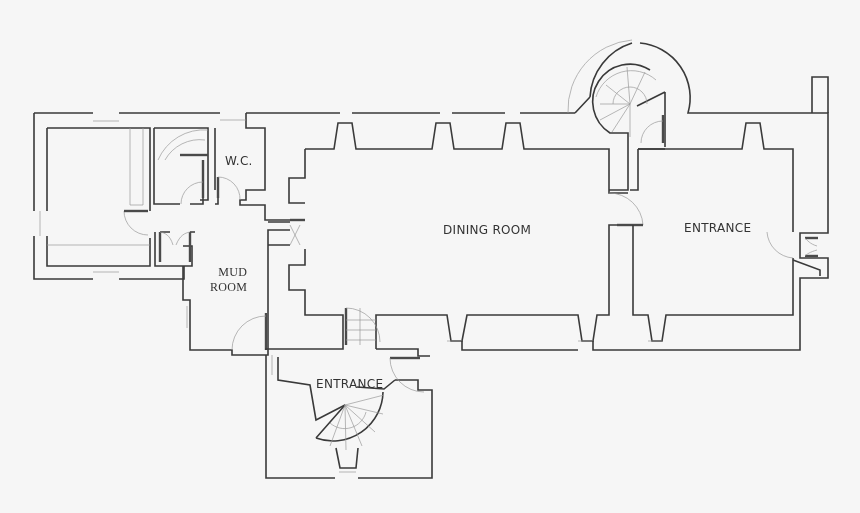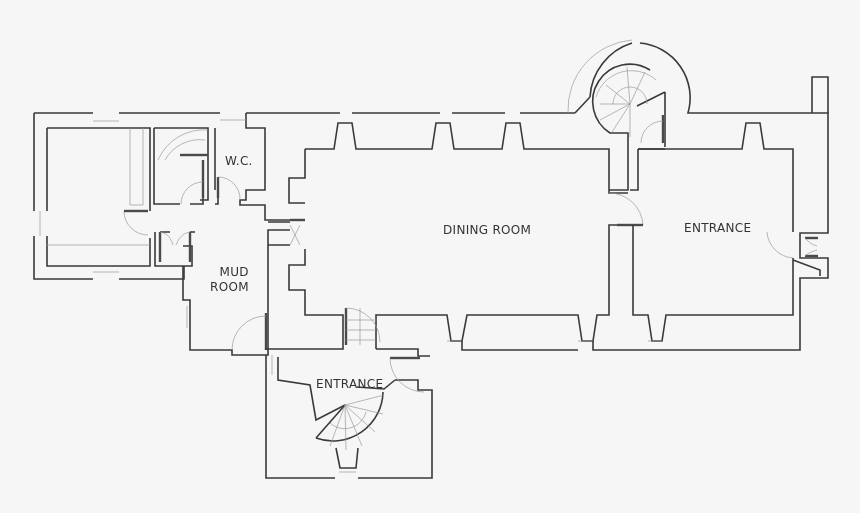--- a/index.html
+++ b/index.html
@@ -101,16 +101,16 @@
     <line class="d" x1="390" y1="358" x2="420" y2="358"></line>
     <path class="t" d="M390,358 A34,34 0 0 0 424,392"></path>
     <line class="t" x1="272" y1="355" x2="272" y2="375"></line>
     <line class="t" x1="339" y1="472" x2="356" y2="472"></line>
   </g>
 </svg>
 
 <div class="lbl" style="left:395px; top:223px;margin-left:48px;">DINING ROOM</div>
 <div class="lbl" style="left:684px; top:221px;">ENTRANCE</div>
 <div class="lbl" style="left:225px; top:154px;">W.C.</div>
-<div class="lbl" style="left:210px; top:265px;">MUD
+<div class="lbl" style="left:210px; top:265px;font-family:Liberation Serif, serif;">MUD
 ROOM</div>
 <div class="lbl" style="left:316px; top:377px;">ENTRANCE</div>
 </div>
 
 </body></html>

